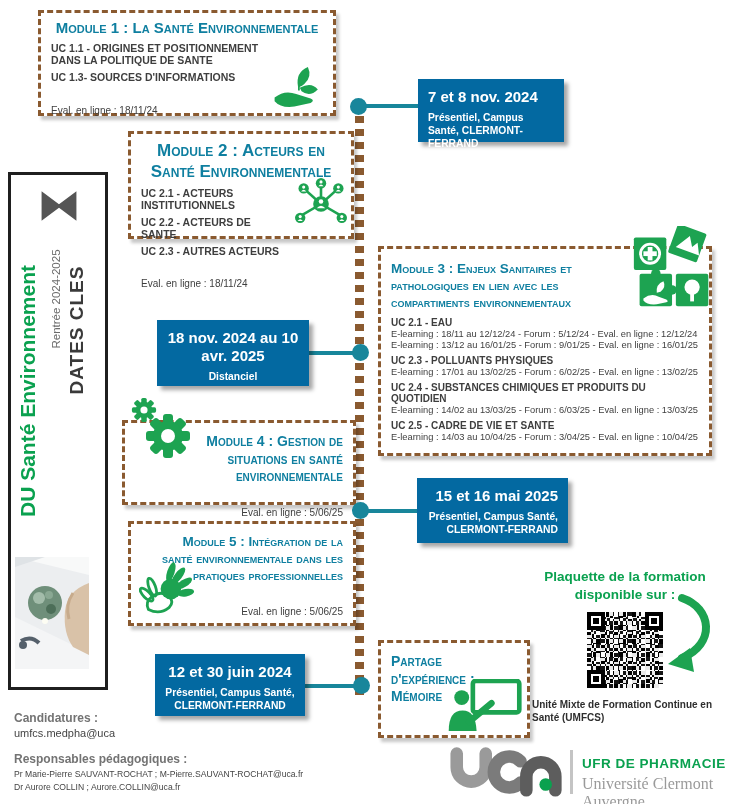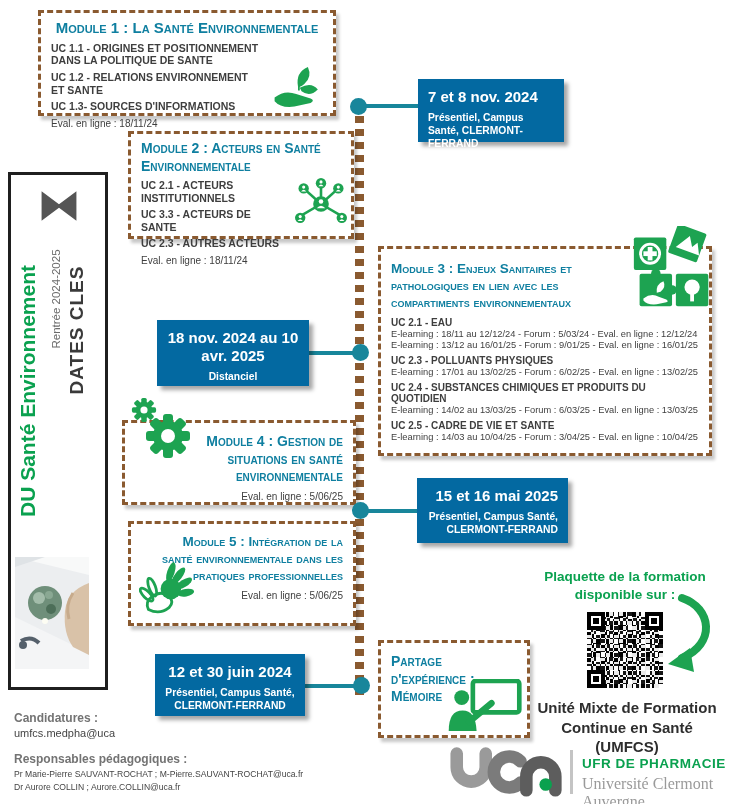--- a/index.html
+++ b/index.html
@@ -4,21 +4,21 @@
 <style>
   html,body{margin:0;padding:0;background:#fff;}
   .canvas{position:relative;width:730px;height:804px;background:#fff;
     font-family:"Liberation Sans",sans-serif;overflow:hidden;}
 
   
   .modbox{position:absolute;background:#fff;border:3px dashed #8a5a30;
     box-shadow:3px 4px 3px rgba(0,0,0,.22);box-sizing:border-box;padding:6px 10px;}
   .mod-title{color:#0f7fa0;font-weight:bold;font-variant:small-caps;line-height:1.25;}
   .uc{color:#3e3e3e;font-weight:bold;font-size:10.5px;line-height:1.2;margin:4px 0;}
-  .eval{color:#3e3e3e;font-size:10px;margin-top:5px;}
+  .eval{color:#3e3e3e;font-size:10px;margin-top:21px;}
   .unit-name{color:#3e3e3e;font-weight:bold;font-size:10px;margin-top:5px;}
   .unit-sched{color:#3e3e3e;font-size:9.3px;margin-top:1px;}
 
   
   .datebox{position:absolute;background:#0369a1;color:#fff;box-sizing:border-box;
     padding:9px 10px;box-shadow:4px 4px 4px rgba(0,0,0,.35);}
   .date-heading{font-size:15px;font-weight:bold;line-height:1.2;}
   .date-detail{font-size:10.3px;font-weight:bold;margin-top:6px;line-height:1.25;}
 
   
@@ -39,22 +39,22 @@
   
   .plaquette-heading{position:absolute;left:522px;top:568px;width:206px;text-align:center;
     color:#0aa14f;font-weight:bold;font-size:13.5px;line-height:1.3;}
   .qr{position:absolute;left:585px;top:610px;width:80px;height:80px;background:#fff;}
   .qr-pat{position:absolute;inset:2px;
     background:repeating-conic-gradient(#151515 0% 25%,#fff 25% 50%) 0 0/9px 9px;}
   .qr-pat2{position:absolute;inset:2px;mix-blend-mode:difference;
     background:repeating-conic-gradient(#fff 0% 25%,#000 25% 50%) 0 0/13px 13px;}
   .finder{position:absolute;width:18px;height:18px;border:4px solid #000;background:#fff;box-sizing:border-box;}
   .finder::after{content:"";position:absolute;left:2px;top:2px;width:6px;height:6px;background:#000;}
-  .qr-caption{position:absolute;left:532px;top:698px;width:190px;text-align:center;
-    font-size:15px;font-weight:bold;color:#2e2e2e;line-height:1.3;}
+  .qr-caption{position:absolute;left:532px;top:698px;width:190px;text-align:left;
+    font-size:10px;font-weight:bold;color:#2e2e2e;line-height:1.3;}
 
   
   .f-label{position:absolute;font-size:12px;font-weight:bold;color:#737373;}
   .f-text{position:absolute;font-size:11px;color:#444;}
   .f-small{position:absolute;font-size:8.6px;color:#444;line-height:1.55;}
   .faculty{position:absolute;left:582px;top:756px;font-size:13.5px;font-weight:bold;
     color:#0aa14f;letter-spacing:.5px;}
   .university{position:absolute;left:582px;top:775px;font-size:16px;color:#9a9a9a;font-family:Liberation Serif, serif;}
   .logo-divider{position:absolute;left:570px;top:750px;width:3px;height:44px;background:#c4c4c4;}
 </style>
@@ -89,37 +89,36 @@
     </svg>
   </div>
   <div class="vtext side-title" style="left:16px;top:552px;">DU Santé Environnement</div>
   <div class="vtext side-edition" style="left:50px;top:366px;">Rentrée 2024-2025</div>
   <div class="vtext side-heading" style="left:66px;top:428px;">DATES CLES</div>
 
   <div class="modbox" style="left:38px;top:10px;width:298px;height:106px;">
     <div class="mod-title" style="font-size:15px;text-align:center;">Module 1 : La Santé Environnementale</div>
     <div style="padding-right:60px;">
       <div class="uc">UC 1.1 - ORIGINES ET POSITIONNEMENT DANS LA POLITIQUE DE SANTE</div>
-      <div class="uc">UC 1.2 - RELATIONS ENVIRONNEMENT ET SANTE</div>
       <div class="uc">UC 1.3- SOURCES D'INFORMATIONS</div>
     </div>
     <div class="eval">Eval. en ligne : 18/11/24</div>
     <svg width="54" height="44" viewBox="0 0 60 48" style="position:absolute;right:8px;bottom:6px;">
       <path d="M30 26 q-3 -16 11 -22 q5 11 -4 19 q-4 4 -7 3 z" fill="#1DA351"></path>
       <path d="M32 27 q13 -7 20 2 q-9 9 -18 2 z" fill="#1DA351"></path>
       <path d="M31 30 v-6" stroke="#1DA351" stroke-width="2"></path>
       <path d="M4 38 q11 -9 24 -4 l16 5 q5 2 0 5 l-18 4 q-15 2 -22 -6 z" fill="#1DA351"></path>
     </svg>
   </div>
 
   <div class="modbox" style="left:128px;top:131px;width:226px;height:108px;">
-    <div class="mod-title" style="font-size:14px;text-align:left;">Module 2 : Acteurs en Santé Environnementale</div>
+    <div class="mod-title" style="font-size:17px;text-align:center;">Module 2 : Acteurs en Santé Environnementale</div>
     <div style="padding-right:52px;">
       <div class="uc">UC 2.1 - ACTEURS INSTITUTIONNELS</div>
-      <div class="uc">UC 3.3 - ACTEURS DE SANTE</div>
+      <div class="uc">UC 2.2 - ACTEURS DE SANTE</div>
       <div class="uc">UC 2.3 - AUTRES ACTEURS</div>
     </div>
     <div class="eval">Eval. en ligne : 18/11/24</div>
     <svg width="52" height="52" viewBox="0 0 60 60" style="position:absolute;right:4px;bottom:6px;">
       <g stroke="#1DA351" stroke-width="3">
         <line x1="30" y1="30" x2="10" y2="12"></line>
           <line x1="30" y1="30" x2="50" y2="12"></line>
         <line x1="30" y1="30" x2="6" y2="44"></line>
           <line x1="30" y1="30" x2="54" y2="44"></line>
         <line x1="30" y1="30" x2="30" y2="6"></line>
@@ -145,21 +144,21 @@
           <path d="M3 49.5 q3 -4 6 0 z"></path>
         <circle cx="54" cy="44.5" r="1.8"></circle>
           <path d="M51 49.5 q3 -4 6 0 z"></path>
       </g>
     </svg>
   </div>
 
   <div class="modbox" style="left:378px;top:246px;width:334px;height:210px;">
     <div class="mod-title" style="font-size:13.5px;padding-right:86px;padding-top:6px;">Module 3 : Enjeux Sanitaires et pathologiques en lien avec les compartiments environnementaux</div>
     <div class="unit-name">UC 2.1 - EAU</div>
-    <div class="unit-sched">E-learning : 18/11 au 12/12/24 - Forum : 5/03/24 - Eval. en ligne : 12/12/24</div>
+    <div class="unit-sched">E-learning : 18/11 au 12/12/24 - Forum : 5/12/24 - Eval. en ligne : 12/12/24</div>
     <div class="unit-sched">E-learning : 13/12 au 16/01/25 - Forum : 9/01/25 - Eval. en ligne : 16/01/25</div>
     <div class="unit-name">UC 2.3 - POLLUANTS PHYSIQUES</div>
     <div class="unit-sched">E-learning : 17/01 au 13/02/25 - Forum : 6/02/25 - Eval. en ligne : 13/02/25</div>
     <div class="unit-name">UC 2.4 - SUBSTANCES CHIMIQUES ET PRODUITS DU QUOTIDIEN</div>
     <div class="unit-sched">E-learning : 14/02 au 13/03/25 - Forum : 6/03/25 - Eval. en ligne : 13/03/25</div>
     <div class="unit-name">UC 2.5 - CADRE DE VIE ET SANTE</div>
     <div class="unit-sched">E-learning : 14/03 au 10/04/25 - Forum : 3/04/25 - Eval. en ligne : 10/04/25</div>
   </div>
   <svg width="86" height="84" viewBox="0 0 90 88" style="position:absolute;left:630px;top:226px;">
     <g transform="rotate(20 60 18)">

